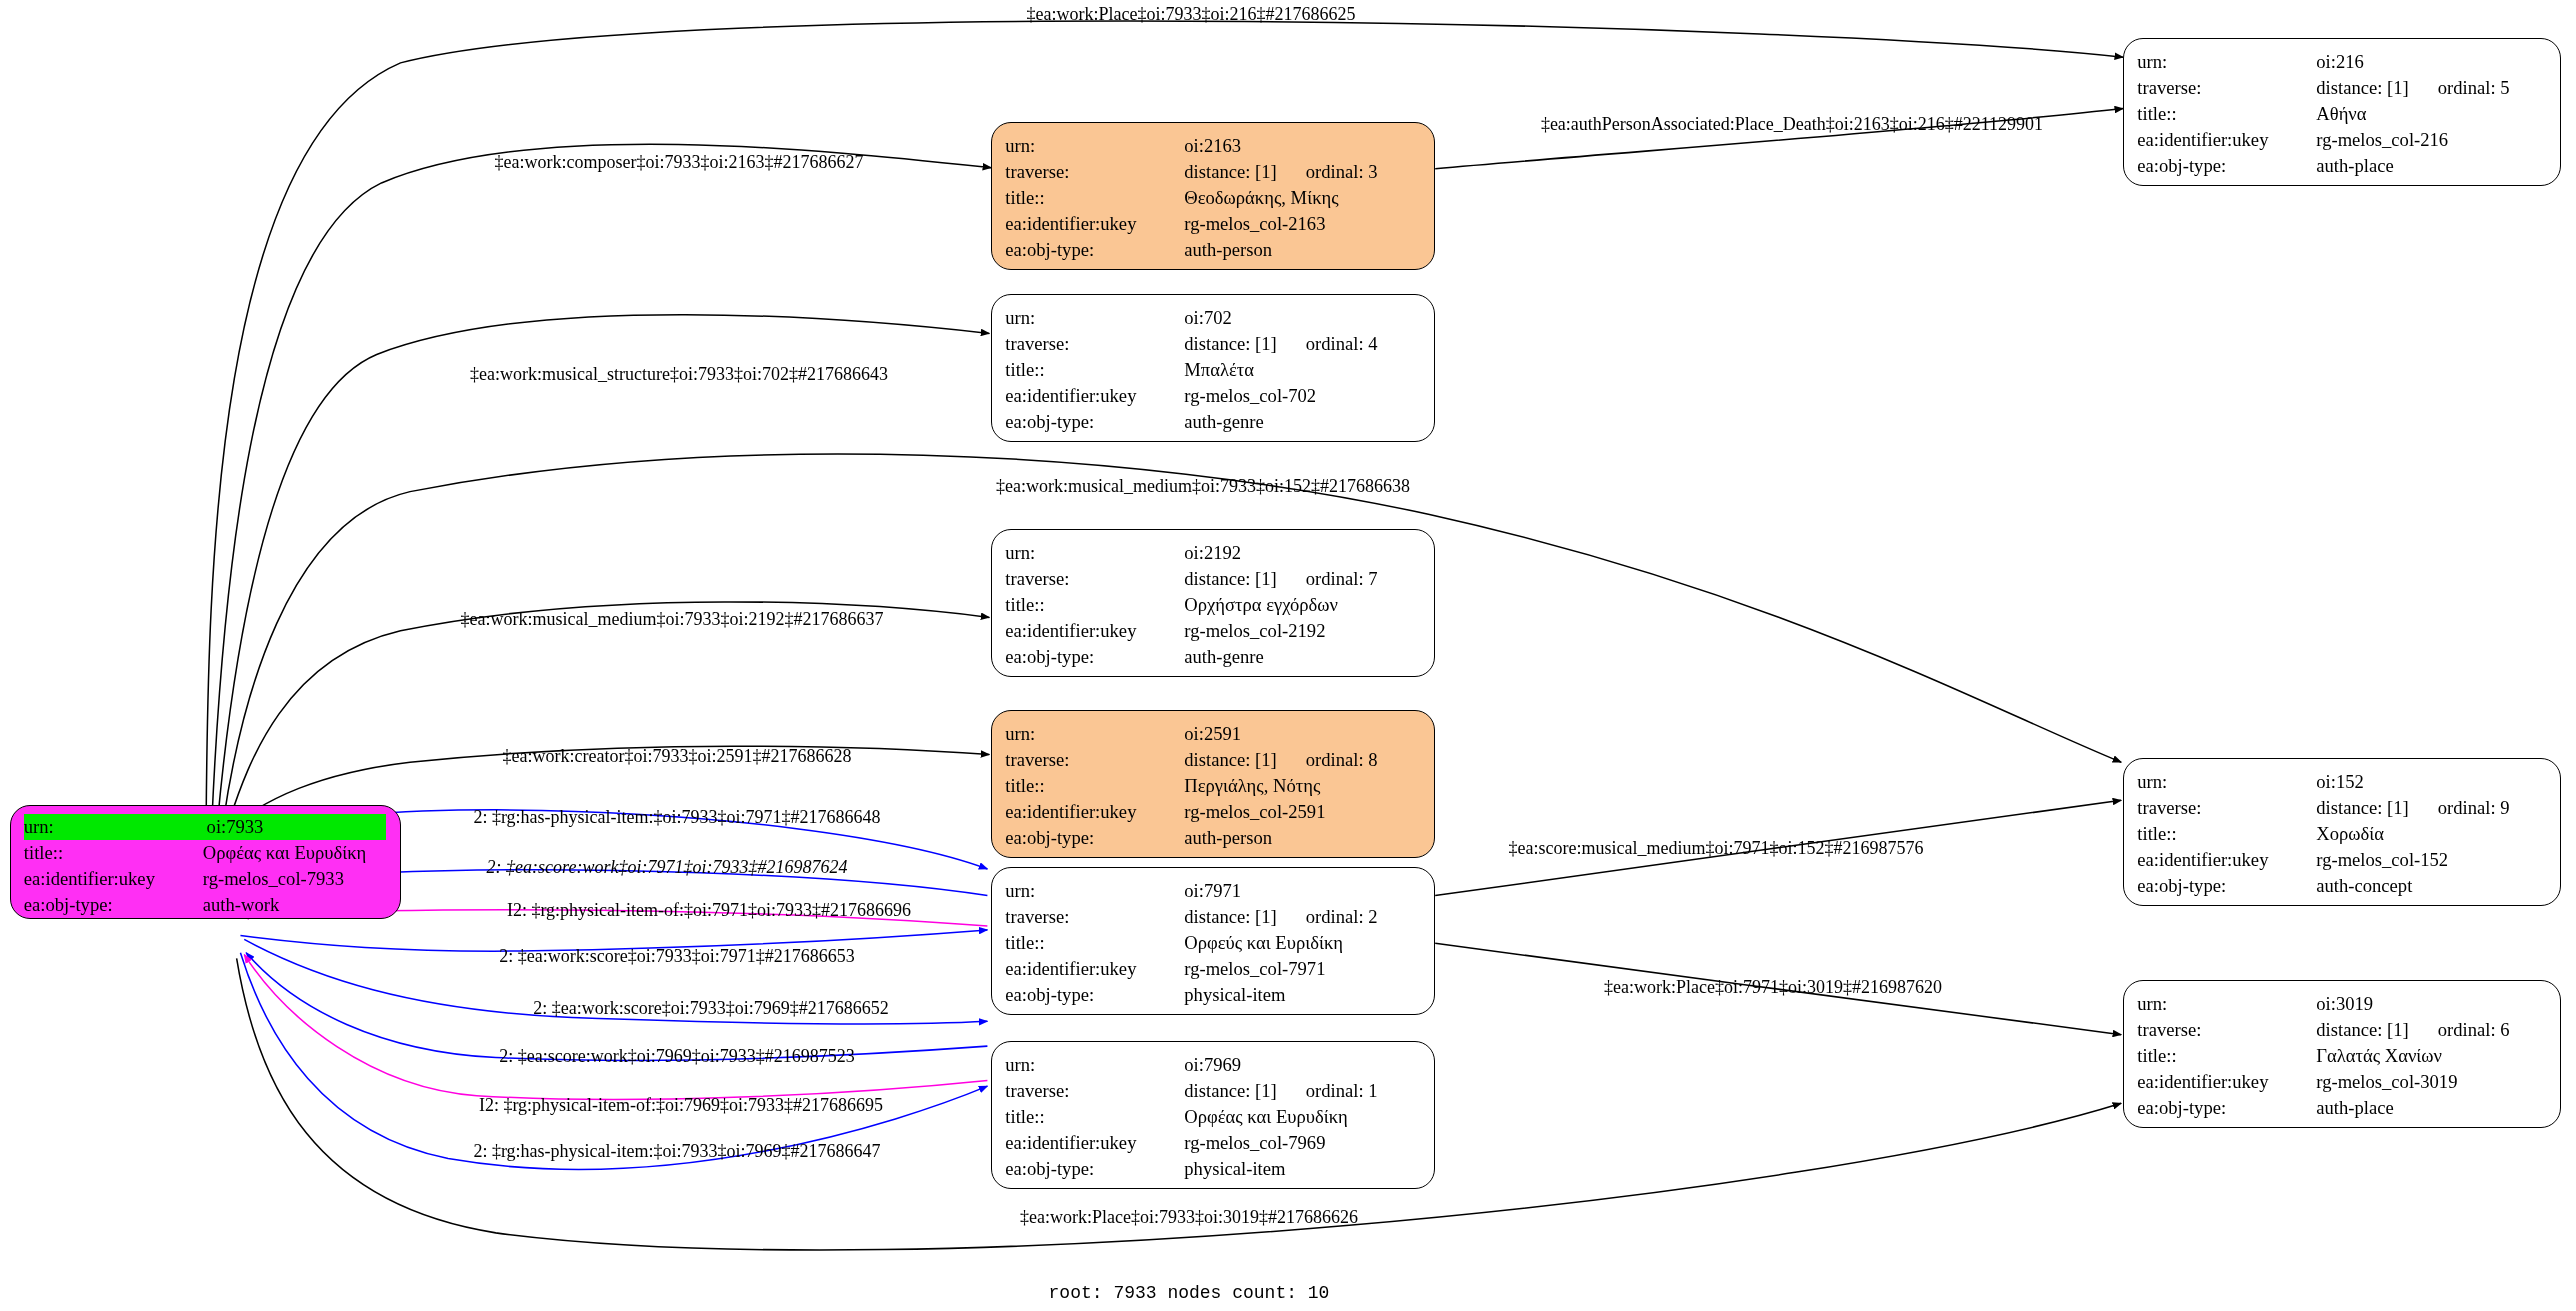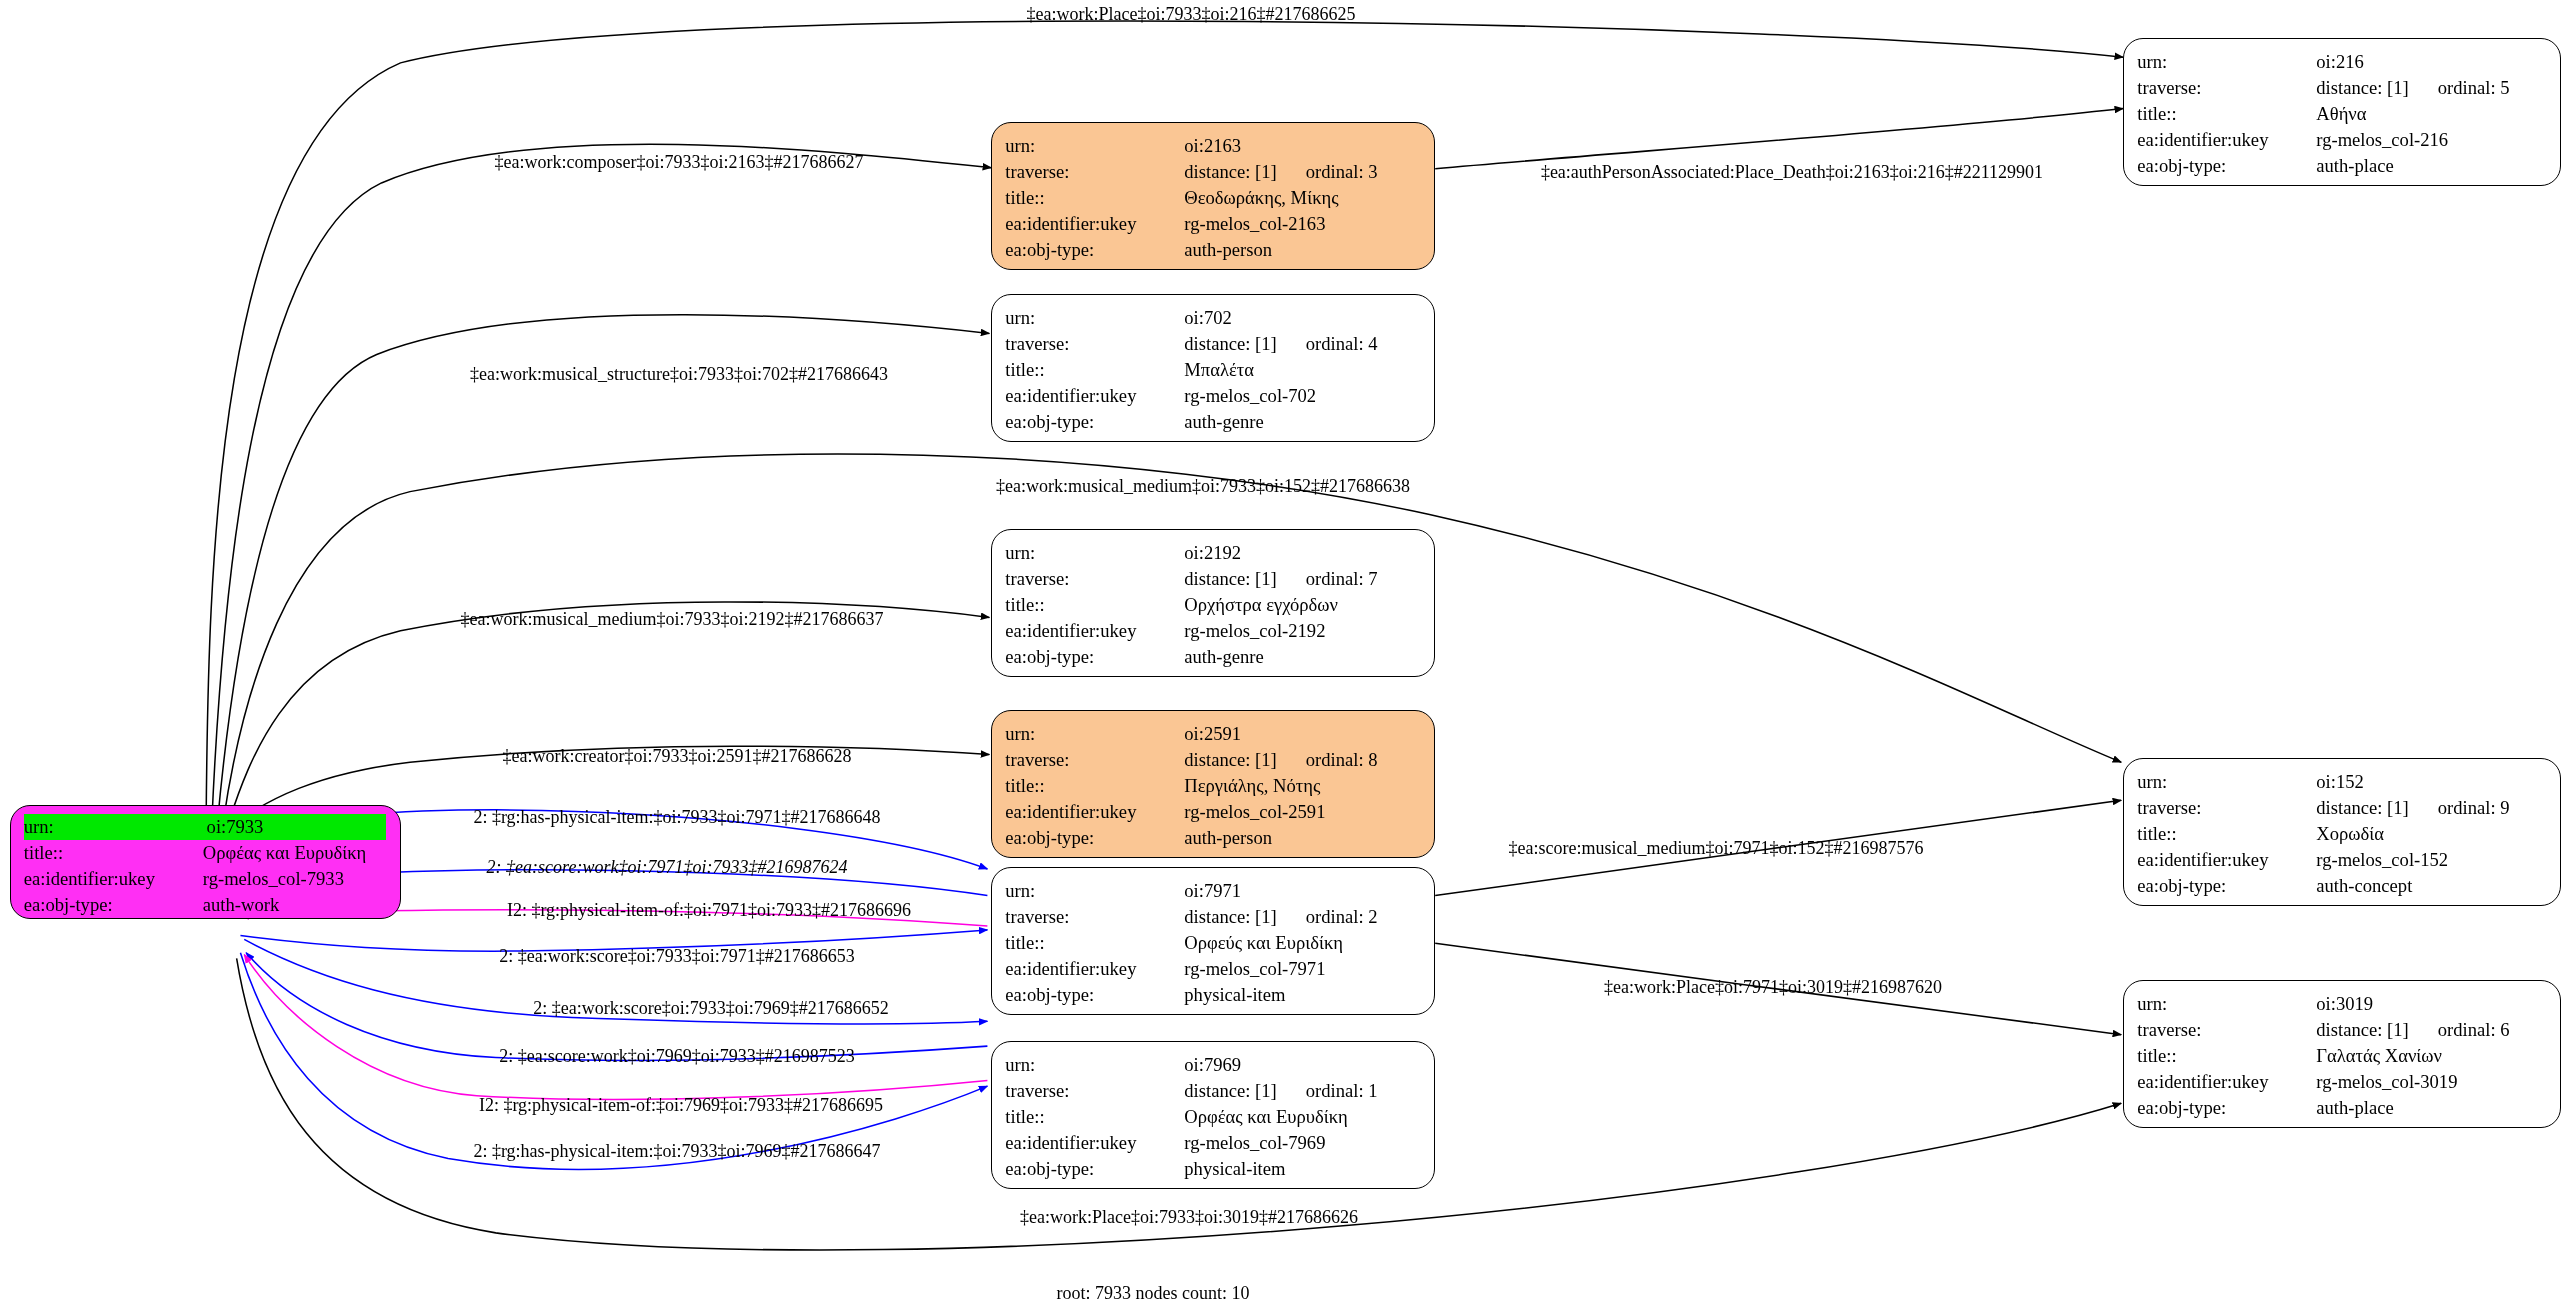--- a/index.html
+++ b/index.html
@@ -316,33 +316,33 @@
       <span class="v">rg-melos_col-3019</span>
     </div>
     <div class="row">
       <span class="k">ea:obj-type:</span>
       <span class="v">auth-place</span>
     </div>
   </div>
 
   <div class="elabel" style="left:1191px;top:14.3px;">‡ea:work:Place‡oi:7933‡oi:216‡#217686625</div>
   <div class="elabel" style="left:679px;top:162px;">‡ea:work:composer‡oi:7933‡oi:2163‡#217686627</div>
-  <div class="elabel" style="left:1792px;top:124px;margin-top:48px;">‡ea:authPersonAssociated:Place_Death‡oi:2163‡oi:216‡#221129901</div>
+  <div class="elabel" style="left:1792px;top:124px;">‡ea:authPersonAssociated:Place_Death‡oi:2163‡oi:216‡#221129901</div>
   <div class="elabel" style="left:679px;top:334px;margin-top:40px;">‡ea:work:musical_structure‡oi:7933‡oi:702‡#217686643</div>
   <div class="elabel" style="left:1203px;top:486px;">‡ea:work:musical_medium‡oi:7933‡oi:152‡#217686638</div>
   <div class="elabel" style="left:672px;top:619px;">‡ea:work:musical_medium‡oi:7933‡oi:2192‡#217686637</div>
   <div class="elabel" style="left:677px;top:756px;">‡ea:work:creator‡oi:7933‡oi:2591‡#217686628</div>
   <div class="elabel" style="left:677px;top:817px;">2: ‡rg:has-physical-item:‡oi:7933‡oi:7971‡#217686648</div>
   <div class="elabel" style="left:667px;top:867px;font-style:italic;">2: ‡ea:score:work‡oi:7971‡oi:7933‡#216987624</div>
   <div class="elabel" style="left:681px;top:910px;margin-left:28px;">I2: ‡rg:physical-item-of:‡oi:7971‡oi:7933‡#217686696</div>
   <div class="elabel" style="left:677px;top:956px;">2: ‡ea:work:score‡oi:7933‡oi:7971‡#217686653</div>
   <div class="elabel" style="left:711px;top:1008px;">2: ‡ea:work:score‡oi:7933‡oi:7969‡#217686652</div>
   <div class="elabel" style="left:677px;top:1056px;">2: ‡ea:score:work‡oi:7969‡oi:7933‡#216987523</div>
   <div class="elabel" style="left:681px;top:1105px;">I2: ‡rg:physical-item-of:‡oi:7969‡oi:7933‡#217686695</div>
   <div class="elabel" style="left:677px;top:1151px;">2: ‡rg:has-physical-item:‡oi:7933‡oi:7969‡#217686647</div>
   <div class="elabel" style="left:1670px;top:848px;margin-left:46px;">‡ea:score:musical_medium‡oi:7971‡oi:152‡#216987576</div>
   <div class="elabel" style="left:1773px;top:963px;margin-top:24px;">‡ea:work:Place‡oi:7971‡oi:3019‡#216987620</div>
   <div class="elabel" style="left:1189px;top:1217px;">‡ea:work:Place‡oi:7933‡oi:3019‡#217686626</div>
 
-  <div class="footer" style="left:1153px;top:1293px;">root: 7933 nodes count: 10</div>
+  <div class="footer" style="left:1189px;top:1293px;font-family:Liberation Mono, monospace;">root: 7933 nodes count: 10</div>
 
 </div>
 
 
 </body></html>

